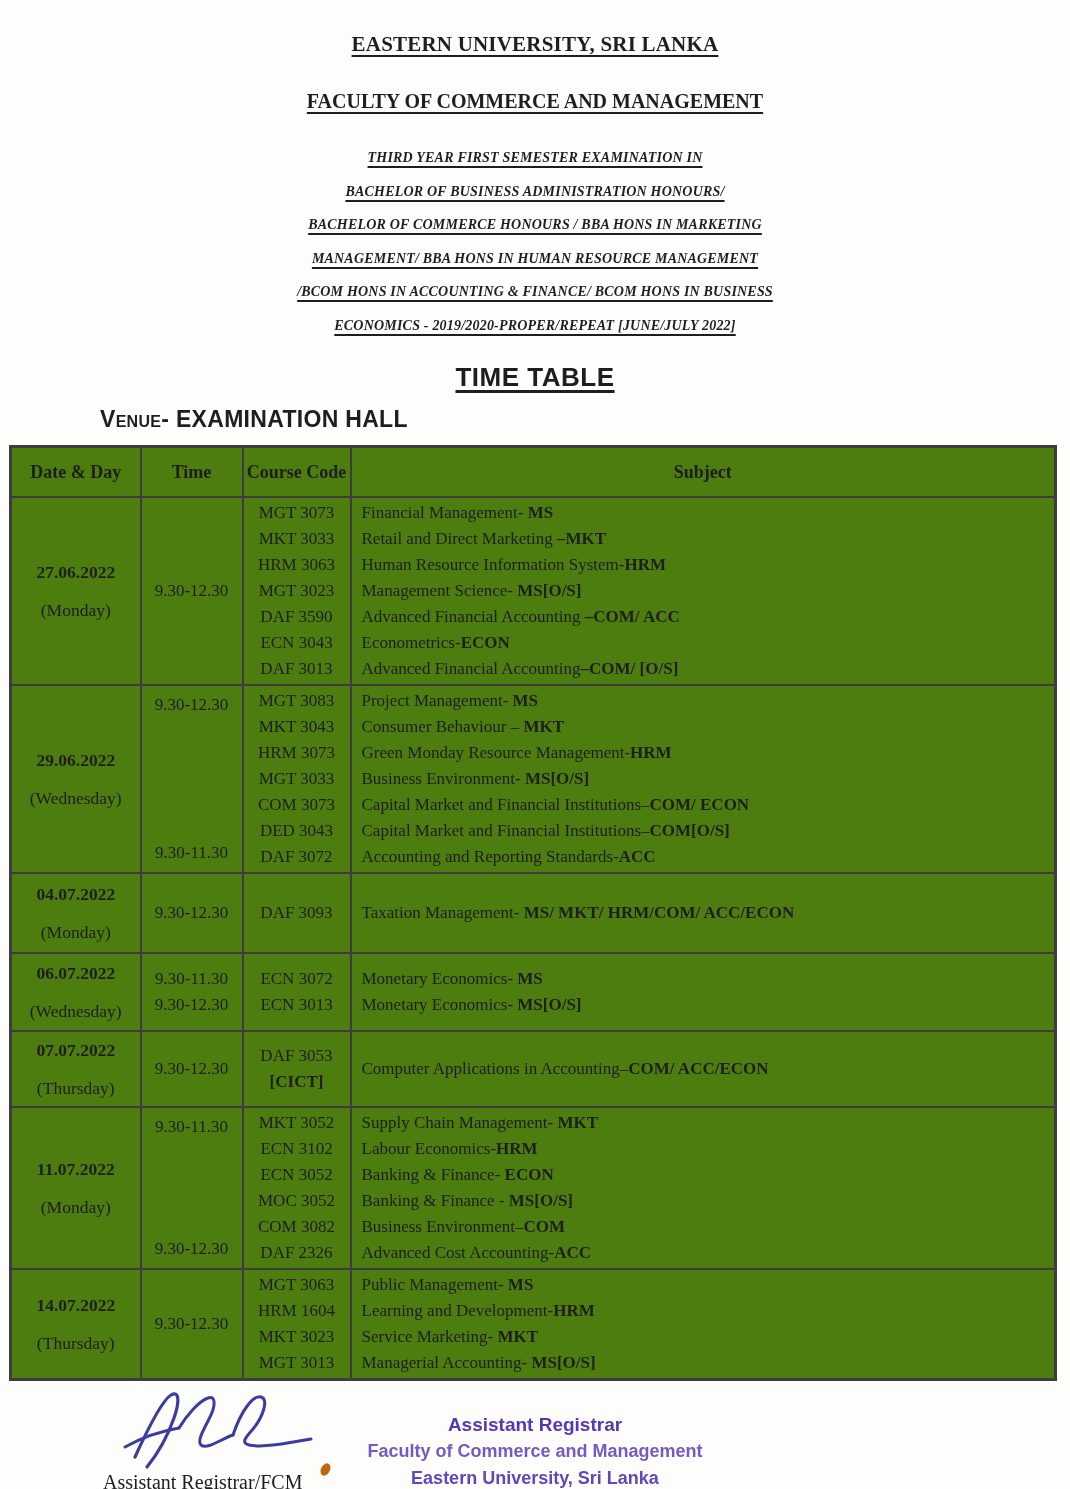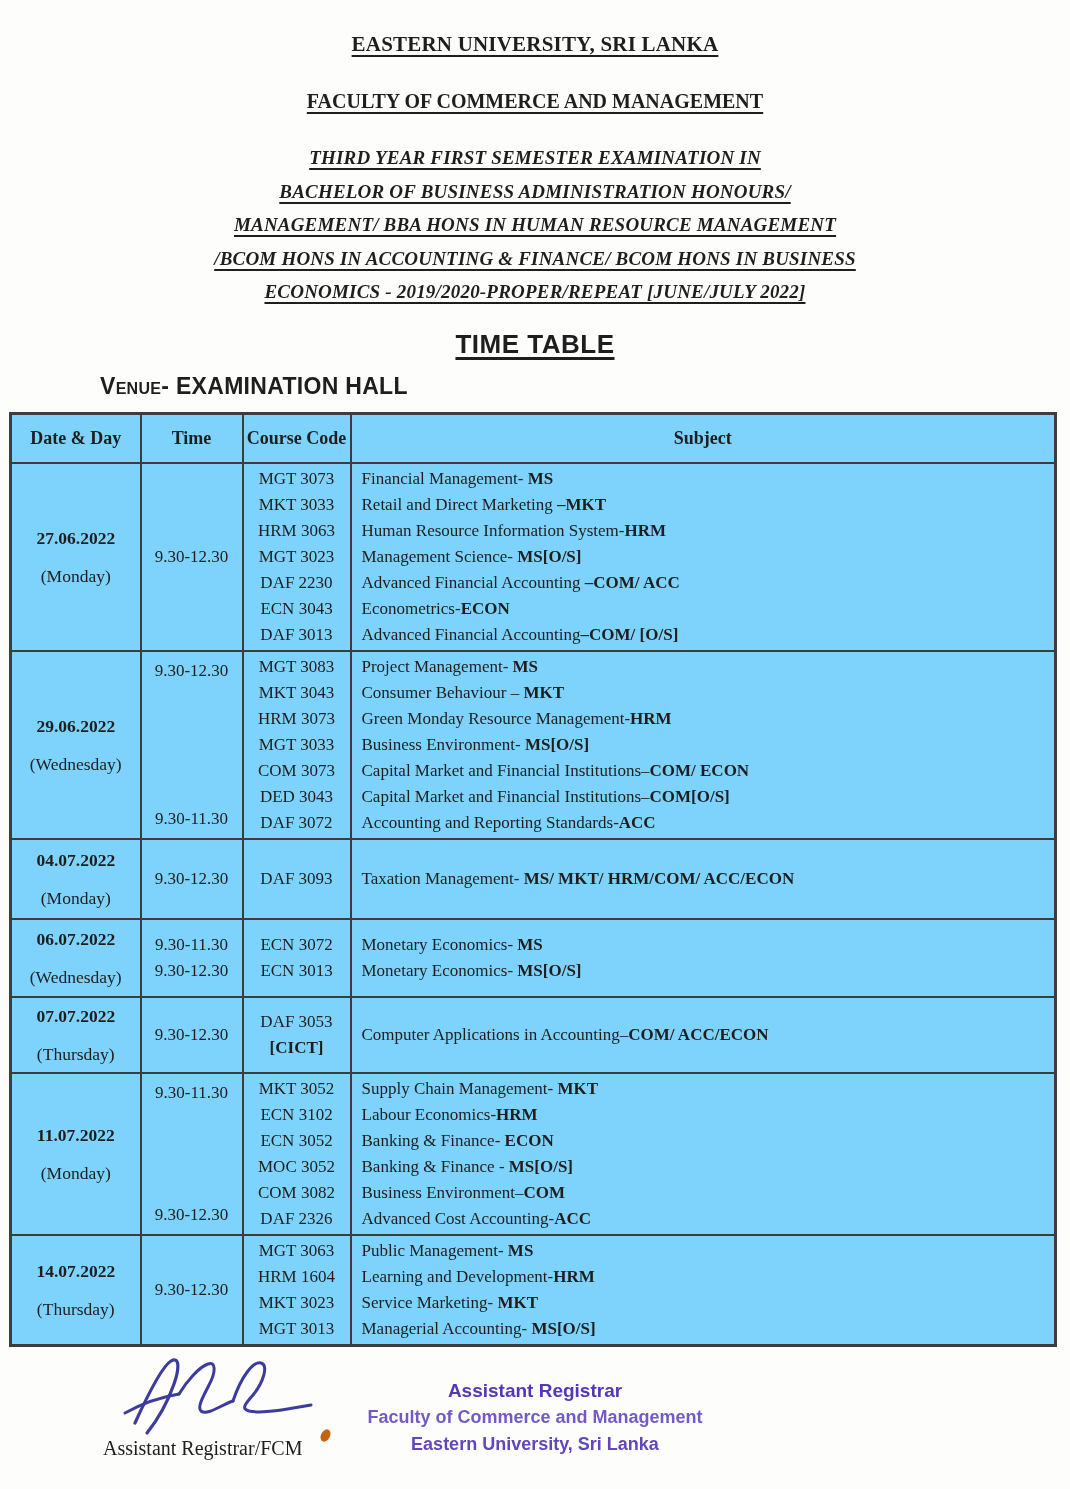--- a/index.html
+++ b/index.html
@@ -31,21 +31,21 @@
     font-weight: bold;
     letter-spacing: 0.2px;
     margin-bottom: 33px;
   }
   .faculty {
     font-size: 20px;
     font-weight: bold;
     margin-bottom: 28px;
   }
   .exam-title .exam-line {
-    font-size: 19px;
+    font-size: 14px;
     font-weight: bold;
     font-style: italic;
     line-height: 33.5px;
     letter-spacing: 0.2px;
   }
 
   
   .table-title {
     text-align: center;
     font-family: "Liberation Sans", sans-serif;
@@ -67,21 +67,21 @@
     letter-spacing: 0.3px;
   }
   .venue .sc { font-variant: small-caps; }
 
   
   table.timetable {
     border-collapse: collapse;
     table-layout: fixed;
     margin-left: 9px;
     width: 1045px;
-    background: #7dd3fc;
+    background: #4d7c0f;
   }
   .timetable th, .timetable td {
     border: 2px solid #3d3d3d;
     padding: 2px;
     vertical-align: middle;
   }
   .timetable { border: 3px solid #3d3d3d; }
   .timetable thead tr { height: 50px; }
   .timetable th {
     font-size: 18px;
@@ -146,20 +146,21 @@
 <body>
 
 <div class="page">
 
   <div class="doc-header">
     <div class="university"><span class="u-line">EASTERN UNIVERSITY, SRI LANKA</span></div>
     <div class="faculty"><span class="u-line">FACULTY OF COMMERCE AND MANAGEMENT</span></div>
     <div class="exam-title">
       <div class="exam-line"><span class="u-line">THIRD YEAR FIRST SEMESTER EXAMINATION IN</span></div>
       <div class="exam-line"><span class="u-line">BACHELOR OF BUSINESS ADMINISTRATION HONOURS/</span></div>
+      <div class="exam-line"><span class="u-line">BACHELOR OF COMMERCE HONOURS / BBA HONS IN MARKETING</span></div>
       <div class="exam-line"><span class="u-line">MANAGEMENT/ BBA HONS IN HUMAN RESOURCE MANAGEMENT</span></div>
       <div class="exam-line"><span class="u-line">/BCOM HONS IN ACCOUNTING &amp; FINANCE/ BCOM HONS IN BUSINESS</span></div>
       <div class="exam-line"><span class="u-line">ECONOMICS - 2019/2020-PROPER/REPEAT [JUNE/JULY 2022]</span></div>
     </div>
   </div>
 
   <div class="table-title"><span>TIME TABLE</span></div>
 
   <div class="venue"><span class="sc">Venue-</span><span> EXAMINATION HALL</span></div>
 
@@ -187,21 +188,21 @@
           <td class="time-cell">
             <div class="time-wrap-center">
               <div class="time-text">9.30-12.30</div>
             </div>
           </td>
           <td class="code-cell">
             <div class="code-line">MGT 3073</div>
             <div class="code-line">MKT 3033</div>
             <div class="code-line">HRM 3063</div>
             <div class="code-line">MGT 3023</div>
-            <div class="code-line">DAF 2230</div>
+            <div class="code-line">DAF 3590</div>
             <div class="code-line">ECN 3043</div>
             <div class="code-line">DAF 3013</div>
           </td>
           <td class="subject-cell">
             <div class="subject-line"><span>Financial Management- </span><span class="subject-tag">MS</span></div>
             <div class="subject-line"><span>Retail and Direct Marketing </span><span class="subject-tag">–MKT</span></div>
             <div class="subject-line"><span>Human Resource Information System-</span><span class="subject-tag">HRM</span></div>
             <div class="subject-line"><span>Management Science- </span><span class="subject-tag">MS[O/S]</span></div>
             <div class="subject-line"><span>Advanced Financial Accounting </span><span class="subject-tag">–COM/ ACC</span></div>
             <div class="subject-line"><span>Econometrics-</span><span class="subject-tag">ECON</span></div>

